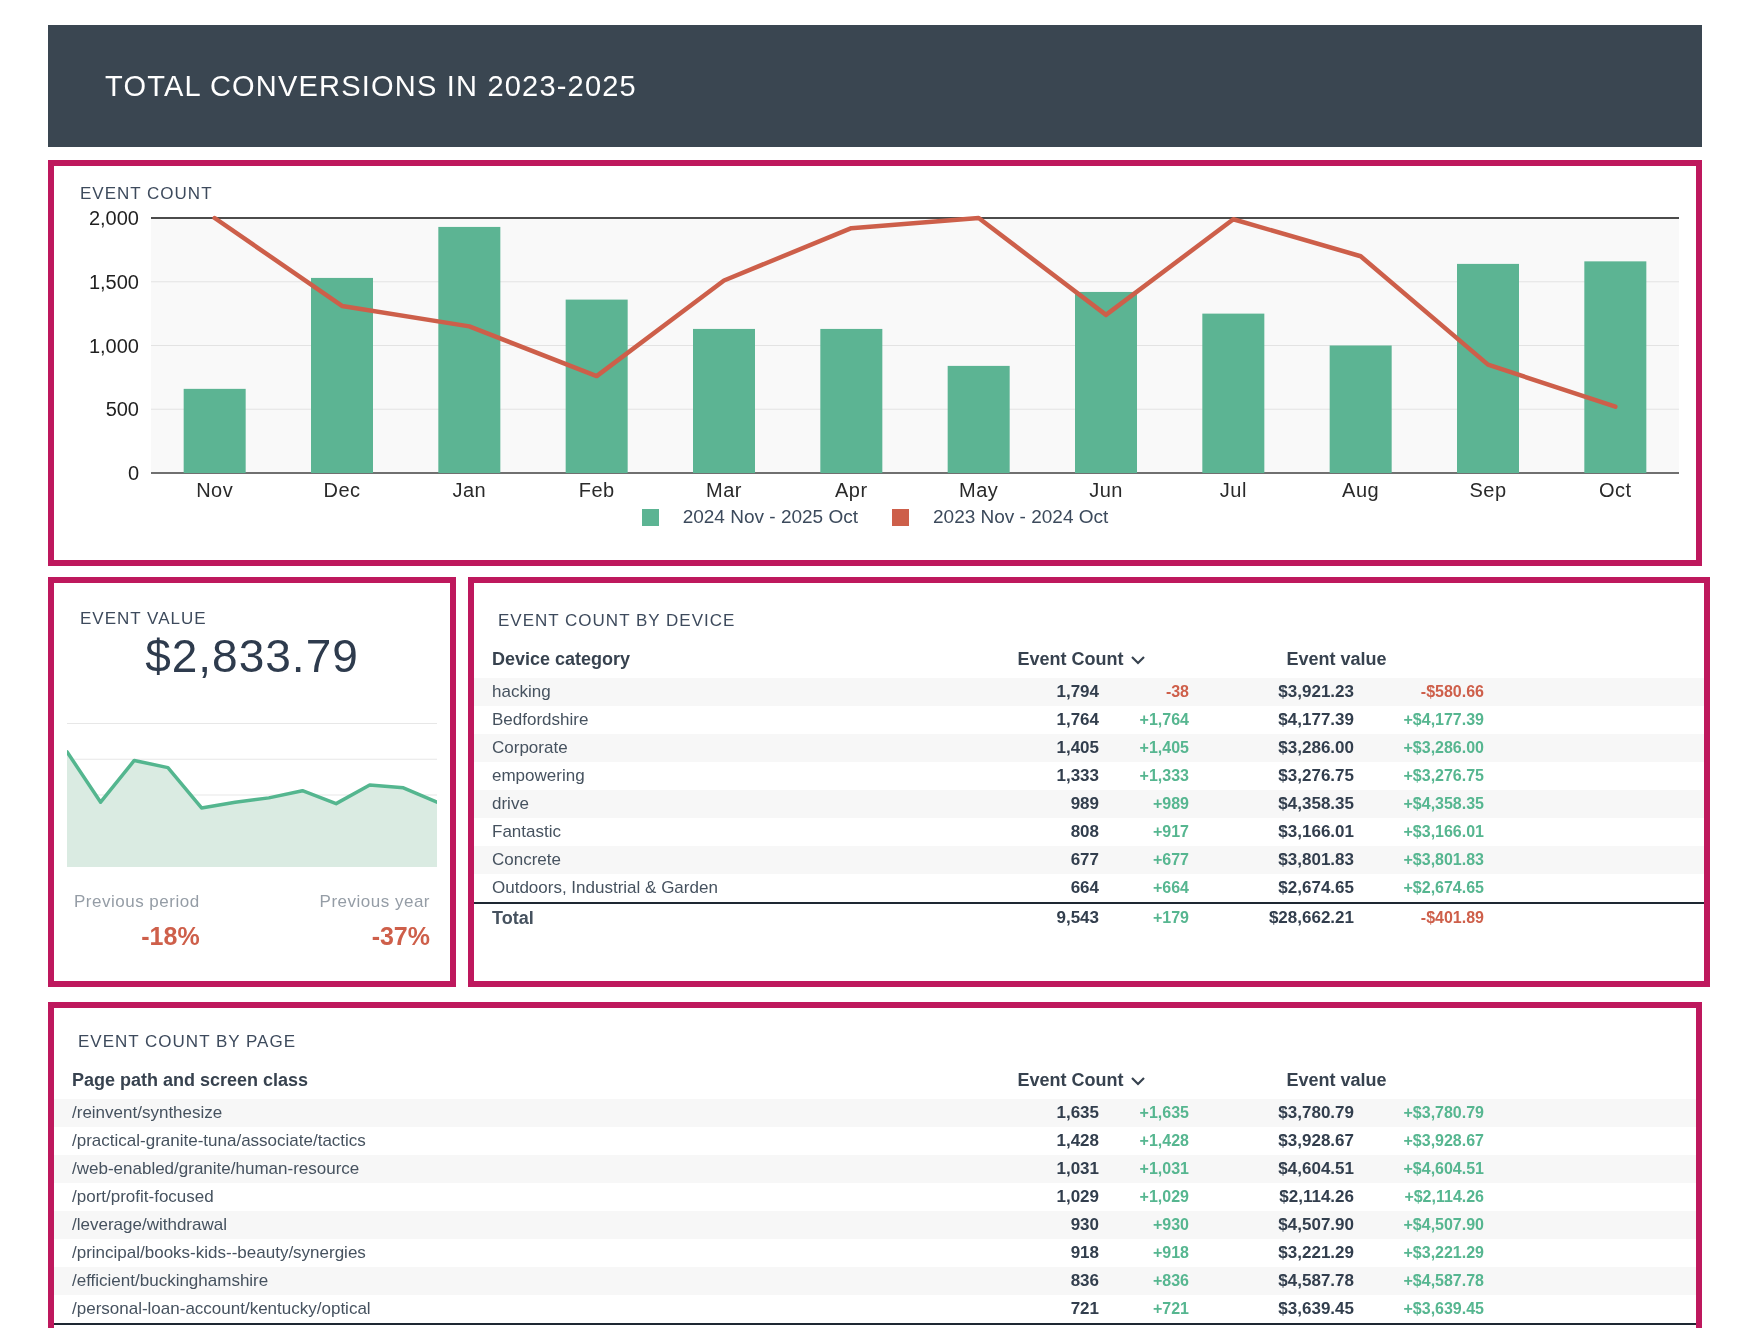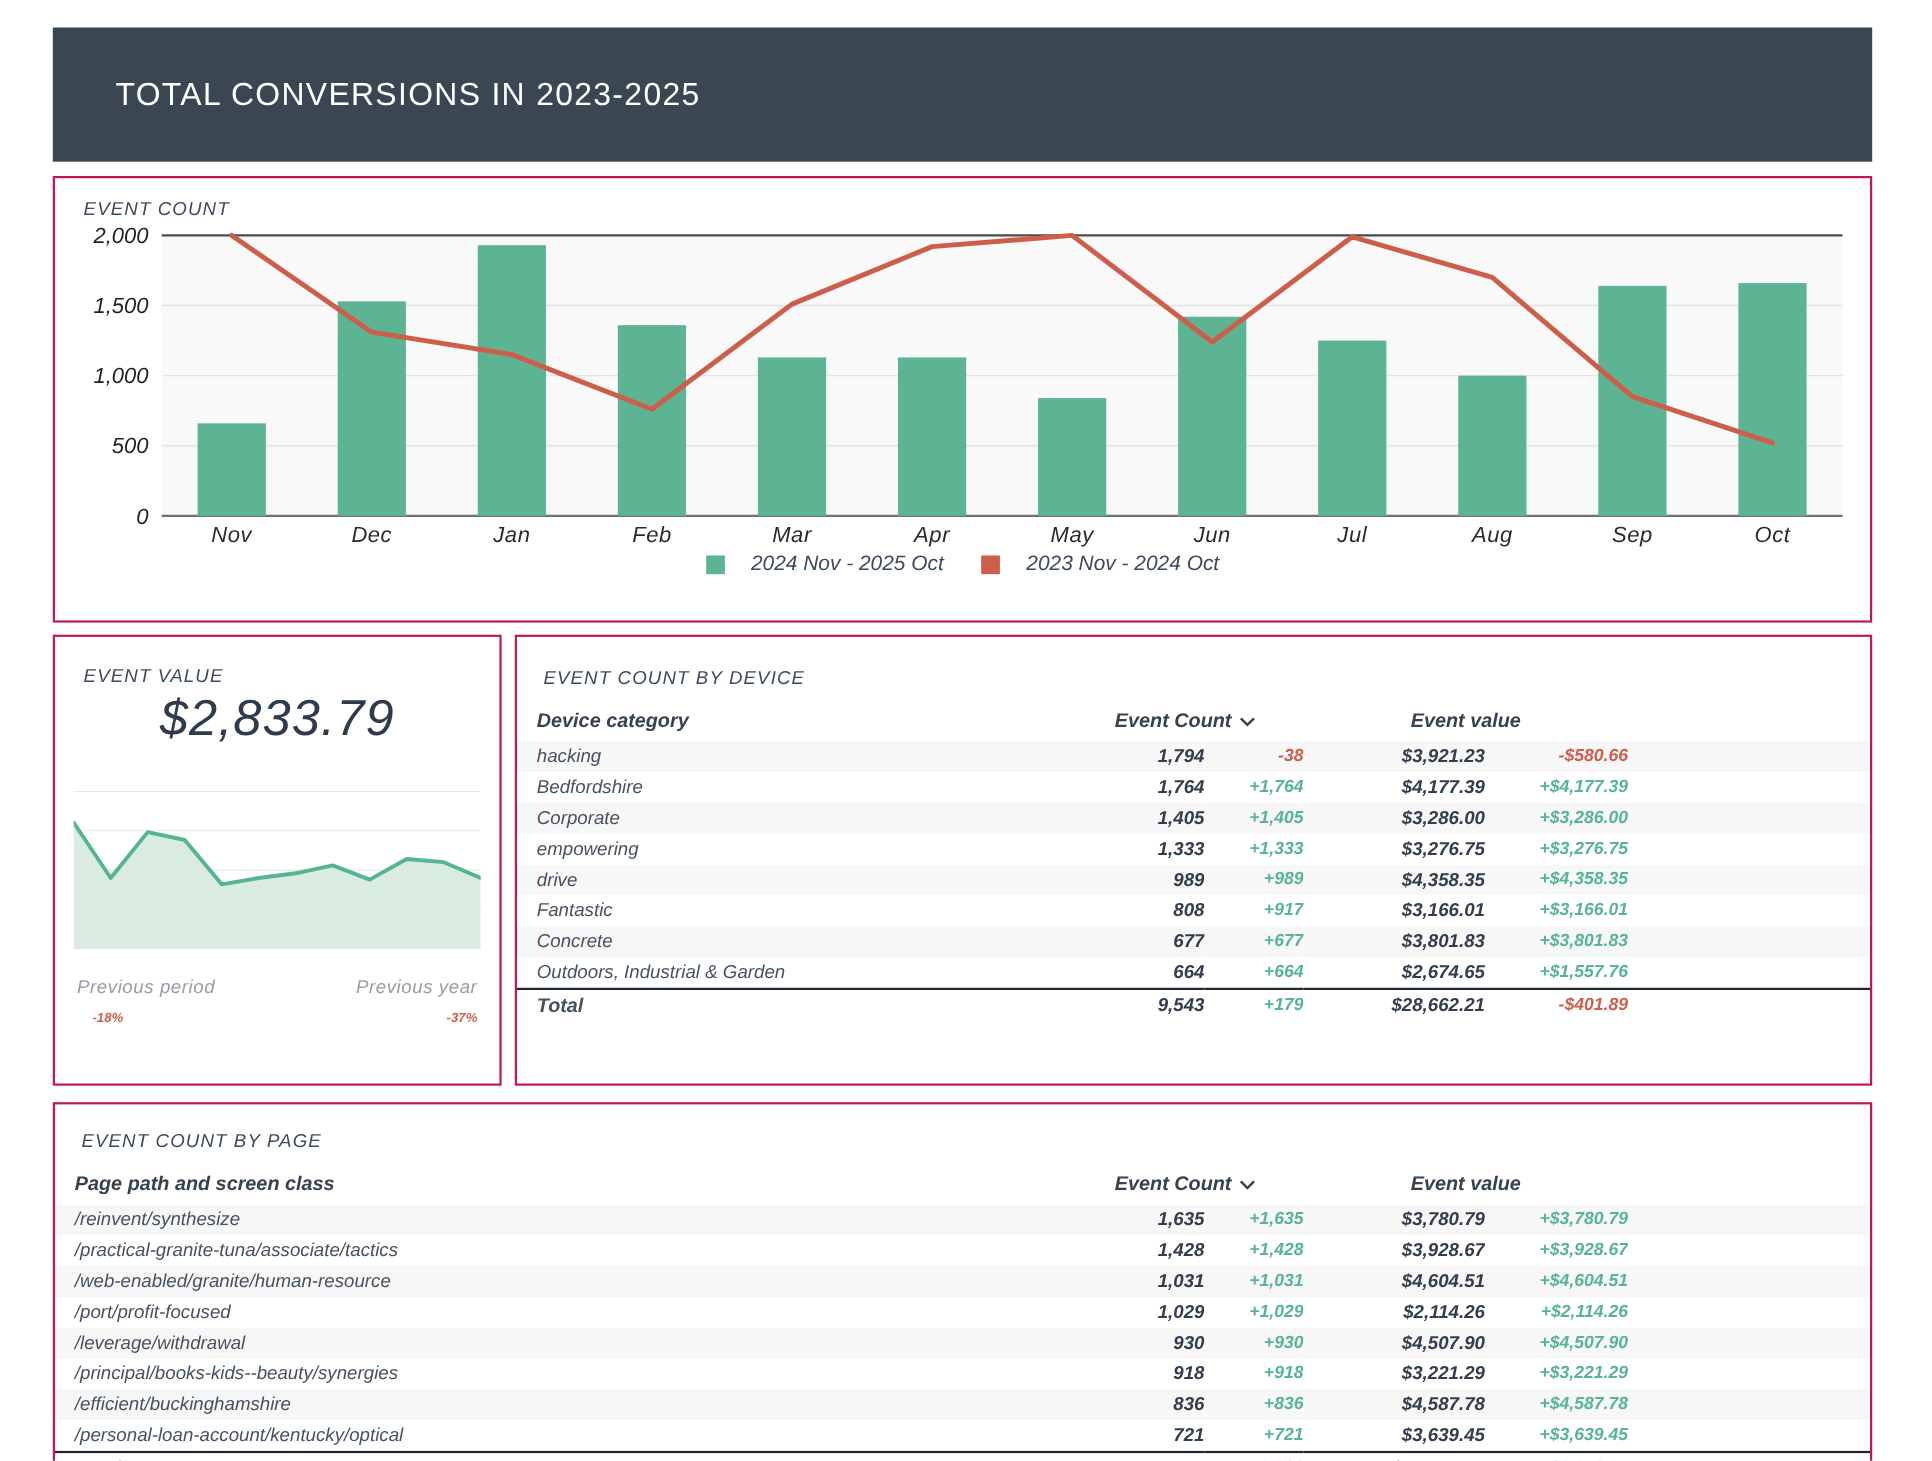--- a/index.html
+++ b/index.html
@@ -3,38 +3,38 @@
 <meta charset="utf-8">
 <style>
   html,body{margin:0;padding:0;}
   body{width:1756px;height:1328px;overflow:hidden;background:#ffffff;
        font-family:"Liberation Sans",sans-serif;-webkit-font-smoothing:antialiased;}
   .page{margin-left:48px;width:1654px;}
 
   .report-header{margin-top:25px;height:122px;background:#3A4651;display:flex;align-items:center;}
   .report-header h1{color:#ffffff;font-size:29px;font-weight:400;letter-spacing:1.2px;margin:0 0 0 57px;}
 
-  .panel{background:#ffffff;border:2px solid #be185d;box-sizing:border-box;font-style:italic;}
+  .panel{background:#ffffff;border:6px solid #be185d;box-sizing:border-box;}
 
   .chart-panel{margin-top:13px;height:406px;padding-top:18px;}
   .panel-title{font-size:17px;color:#3D4A5C;letter-spacing:1px;margin-left:26px;font-weight:400;}
   #main-chart{display:block;margin-top:2px;}
   .legend{display:flex;justify-content:center;gap:34px;margin-top:0;font-size:19px;color:#3C4A5C;}
   .legend-item{display:flex;align-items:center;gap:24px;cursor:pointer;}
   .swatch{width:17px;height:17px;display:inline-block;}
 
   .row2{display:flex;gap:12px;margin-top:11px;}
   .row2 .panel{height:410px;}
   .value-panel{width:408px;padding-top:26px;flex:none;}
   .big-value{font-size:46px;color:#2E3B4D;text-align:center;letter-spacing:1px;}
   #sparkline{display:block;margin:40px auto 0;}
   .compare{display:flex;justify-content:space-between;padding:0 20px;margin-top:13px;}
   .compare-col.right{text-align:right;}
   .compare-label{font-size:17px;color:#959DA6;letter-spacing:.5px;margin-top:12px;}
-  .compare-value{font-size:12px;font-weight:700;margin-top:10px;}
+  .compare-value{font-size:25px;font-weight:700;margin-top:10px;text-align:right;}
   .compare-col.left .compare-value{padding-left:14px;}
   .neg{color:#CE5F4A;}
   .pos{color:#56B690;}
 
   .device-panel{flex:1;padding-top:28px;}
   .page-panel{margin-top:15px;height:392px;padding-top:24px;overflow:hidden;}
 
   table{border-collapse:collapse;width:100%;margin-top:14px;table-layout:fixed;}
   th{font-size:18px;color:#37424F;font-weight:700;padding:4px 0 8px 0;}
   th.name-h{text-align:left;padding-left:18px;}
@@ -215,21 +215,21 @@
               <td class="delta pos">+677</td>
               <td class="num">$3,801.83</td>
               <td class="delta pos">+$3,801.83</td>
               <td class="spacer"></td>
             </tr>
             <tr>
               <td class="name">Outdoors, Industrial &amp; Garden</td>
               <td class="num">664</td>
               <td class="delta pos">+664</td>
               <td class="num">$2,674.65</td>
-              <td class="delta pos">+$1,557.76</td>
+              <td class="delta pos">+$2,674.65</td>
               <td class="spacer"></td>
             </tr>
           </tbody>
         <tfoot id="device-tfoot">
             <tr>
               <td class="name">Total</td>
               <td class="num">9,543</td>
               <td class="delta pos">+179</td>
               <td class="num">$28,662.21</td>
               <td class="delta neg">-$401.89</td>

